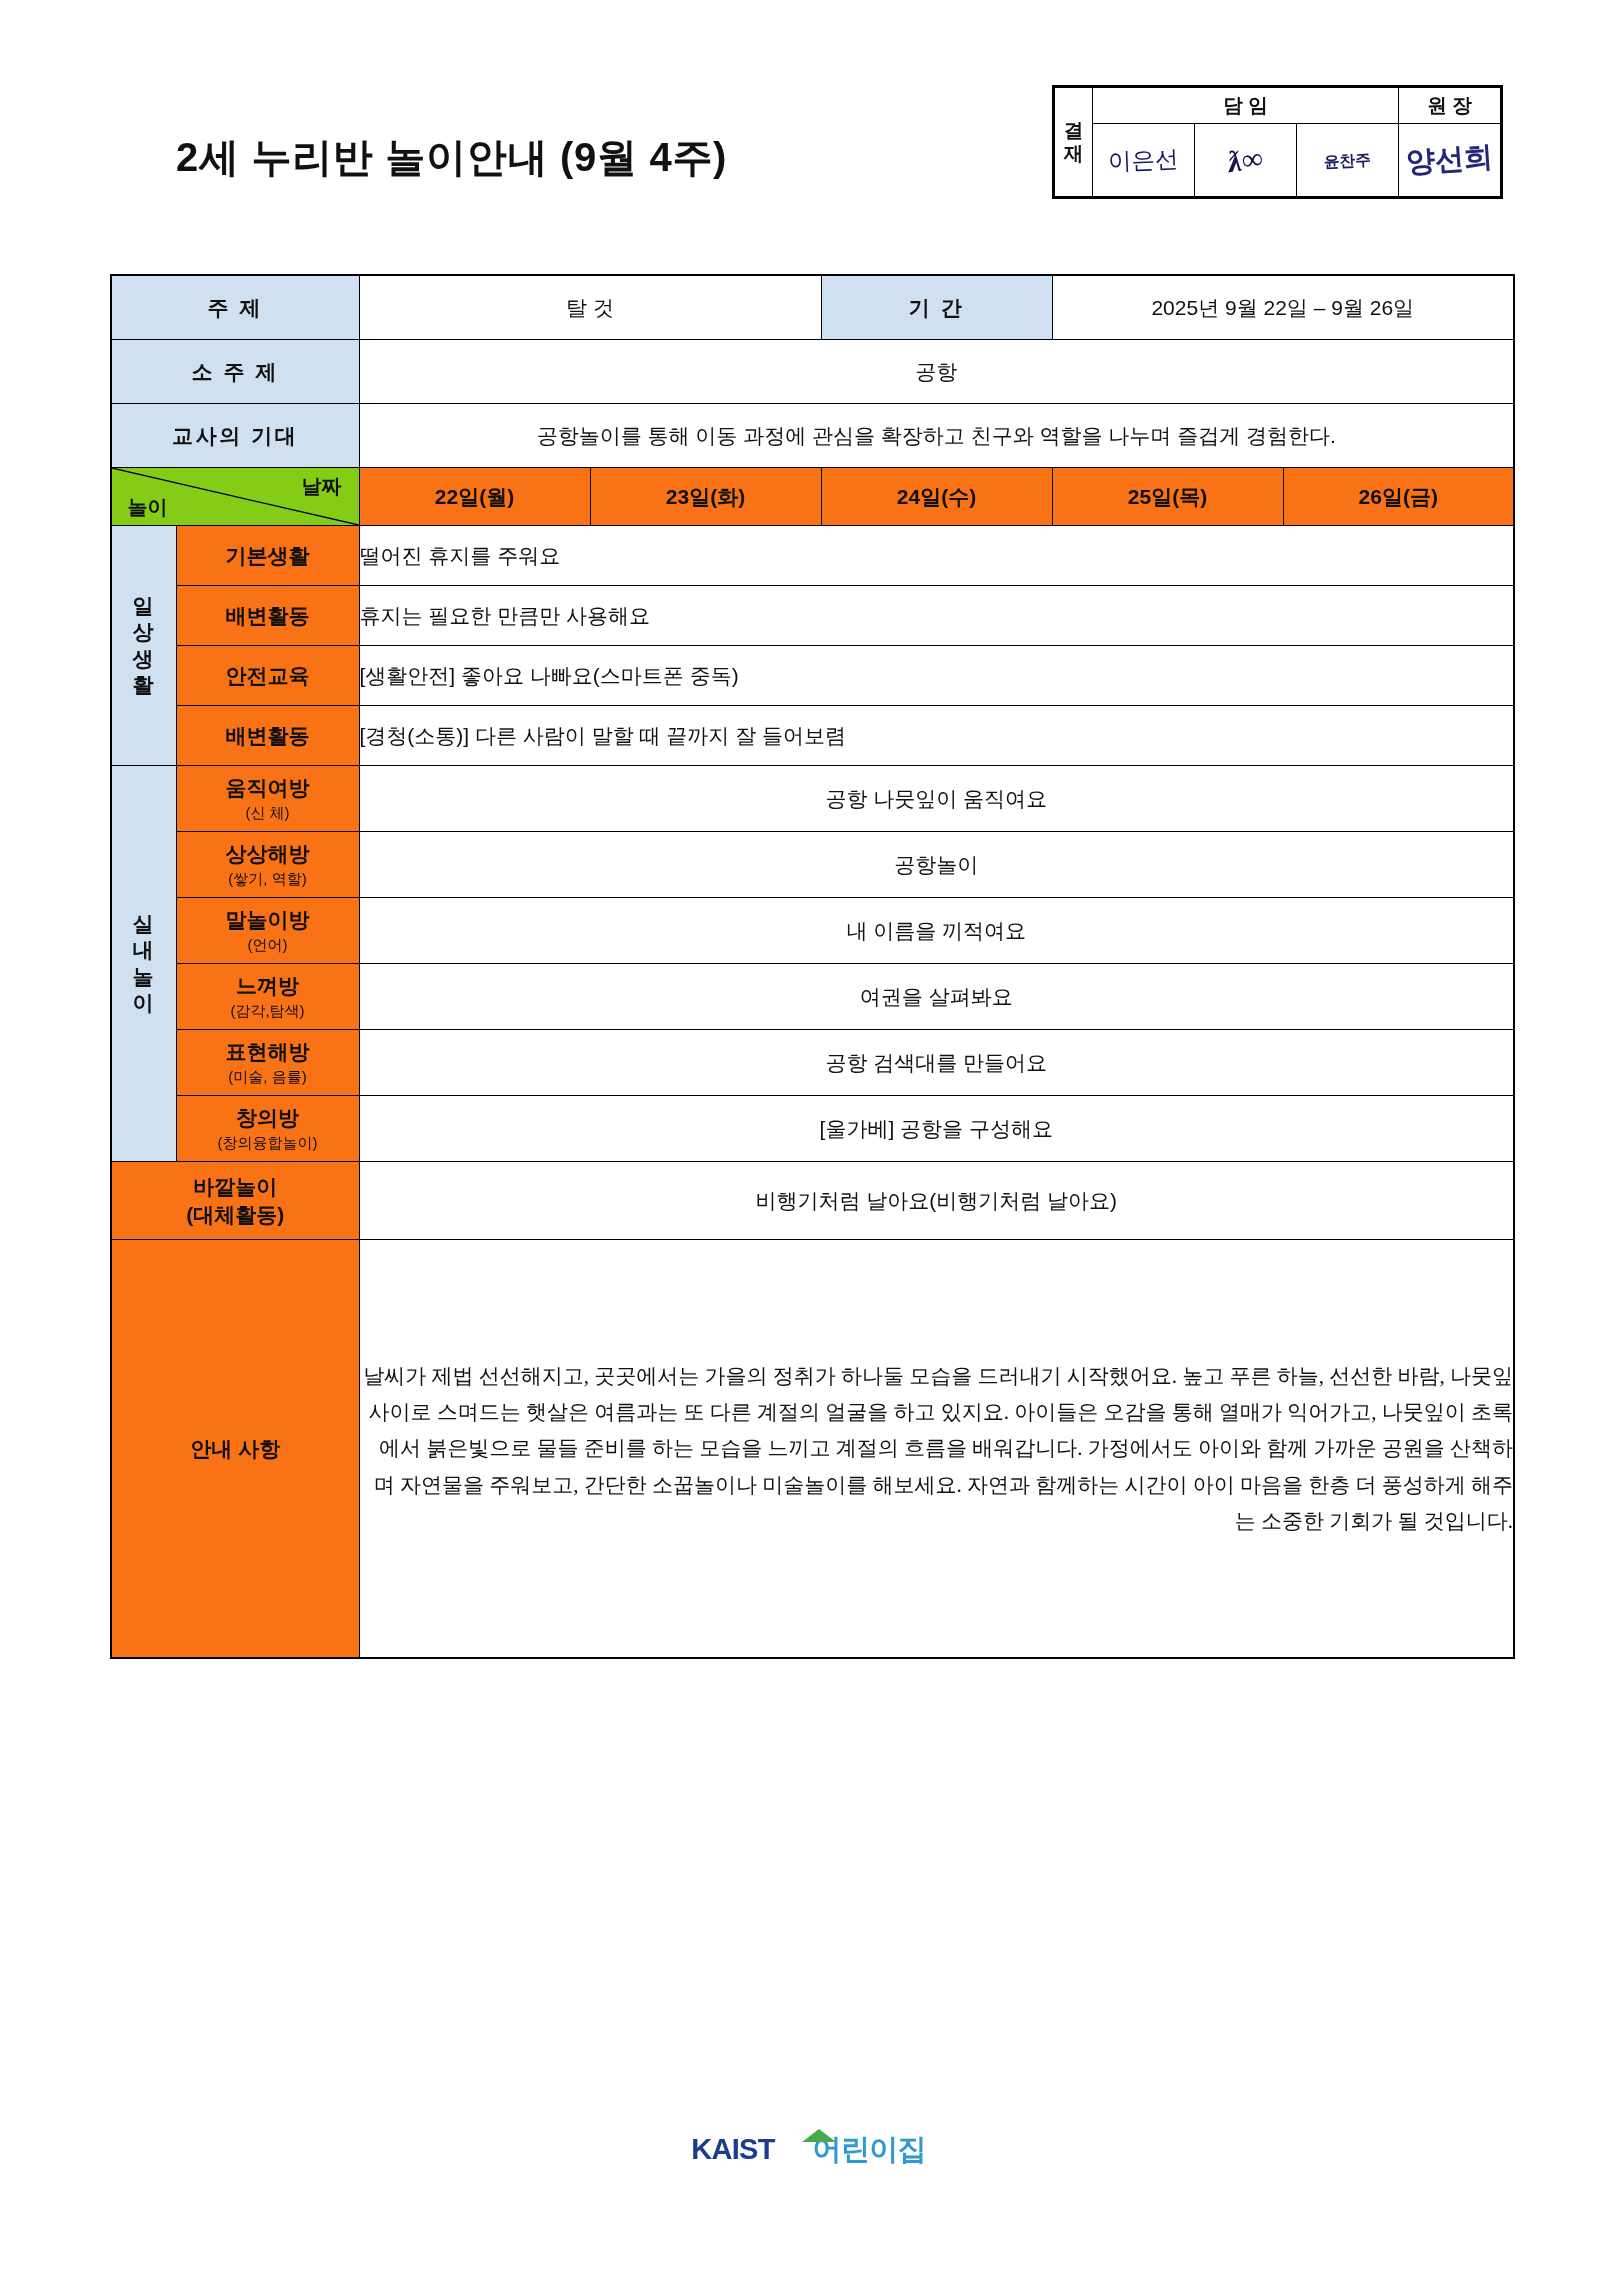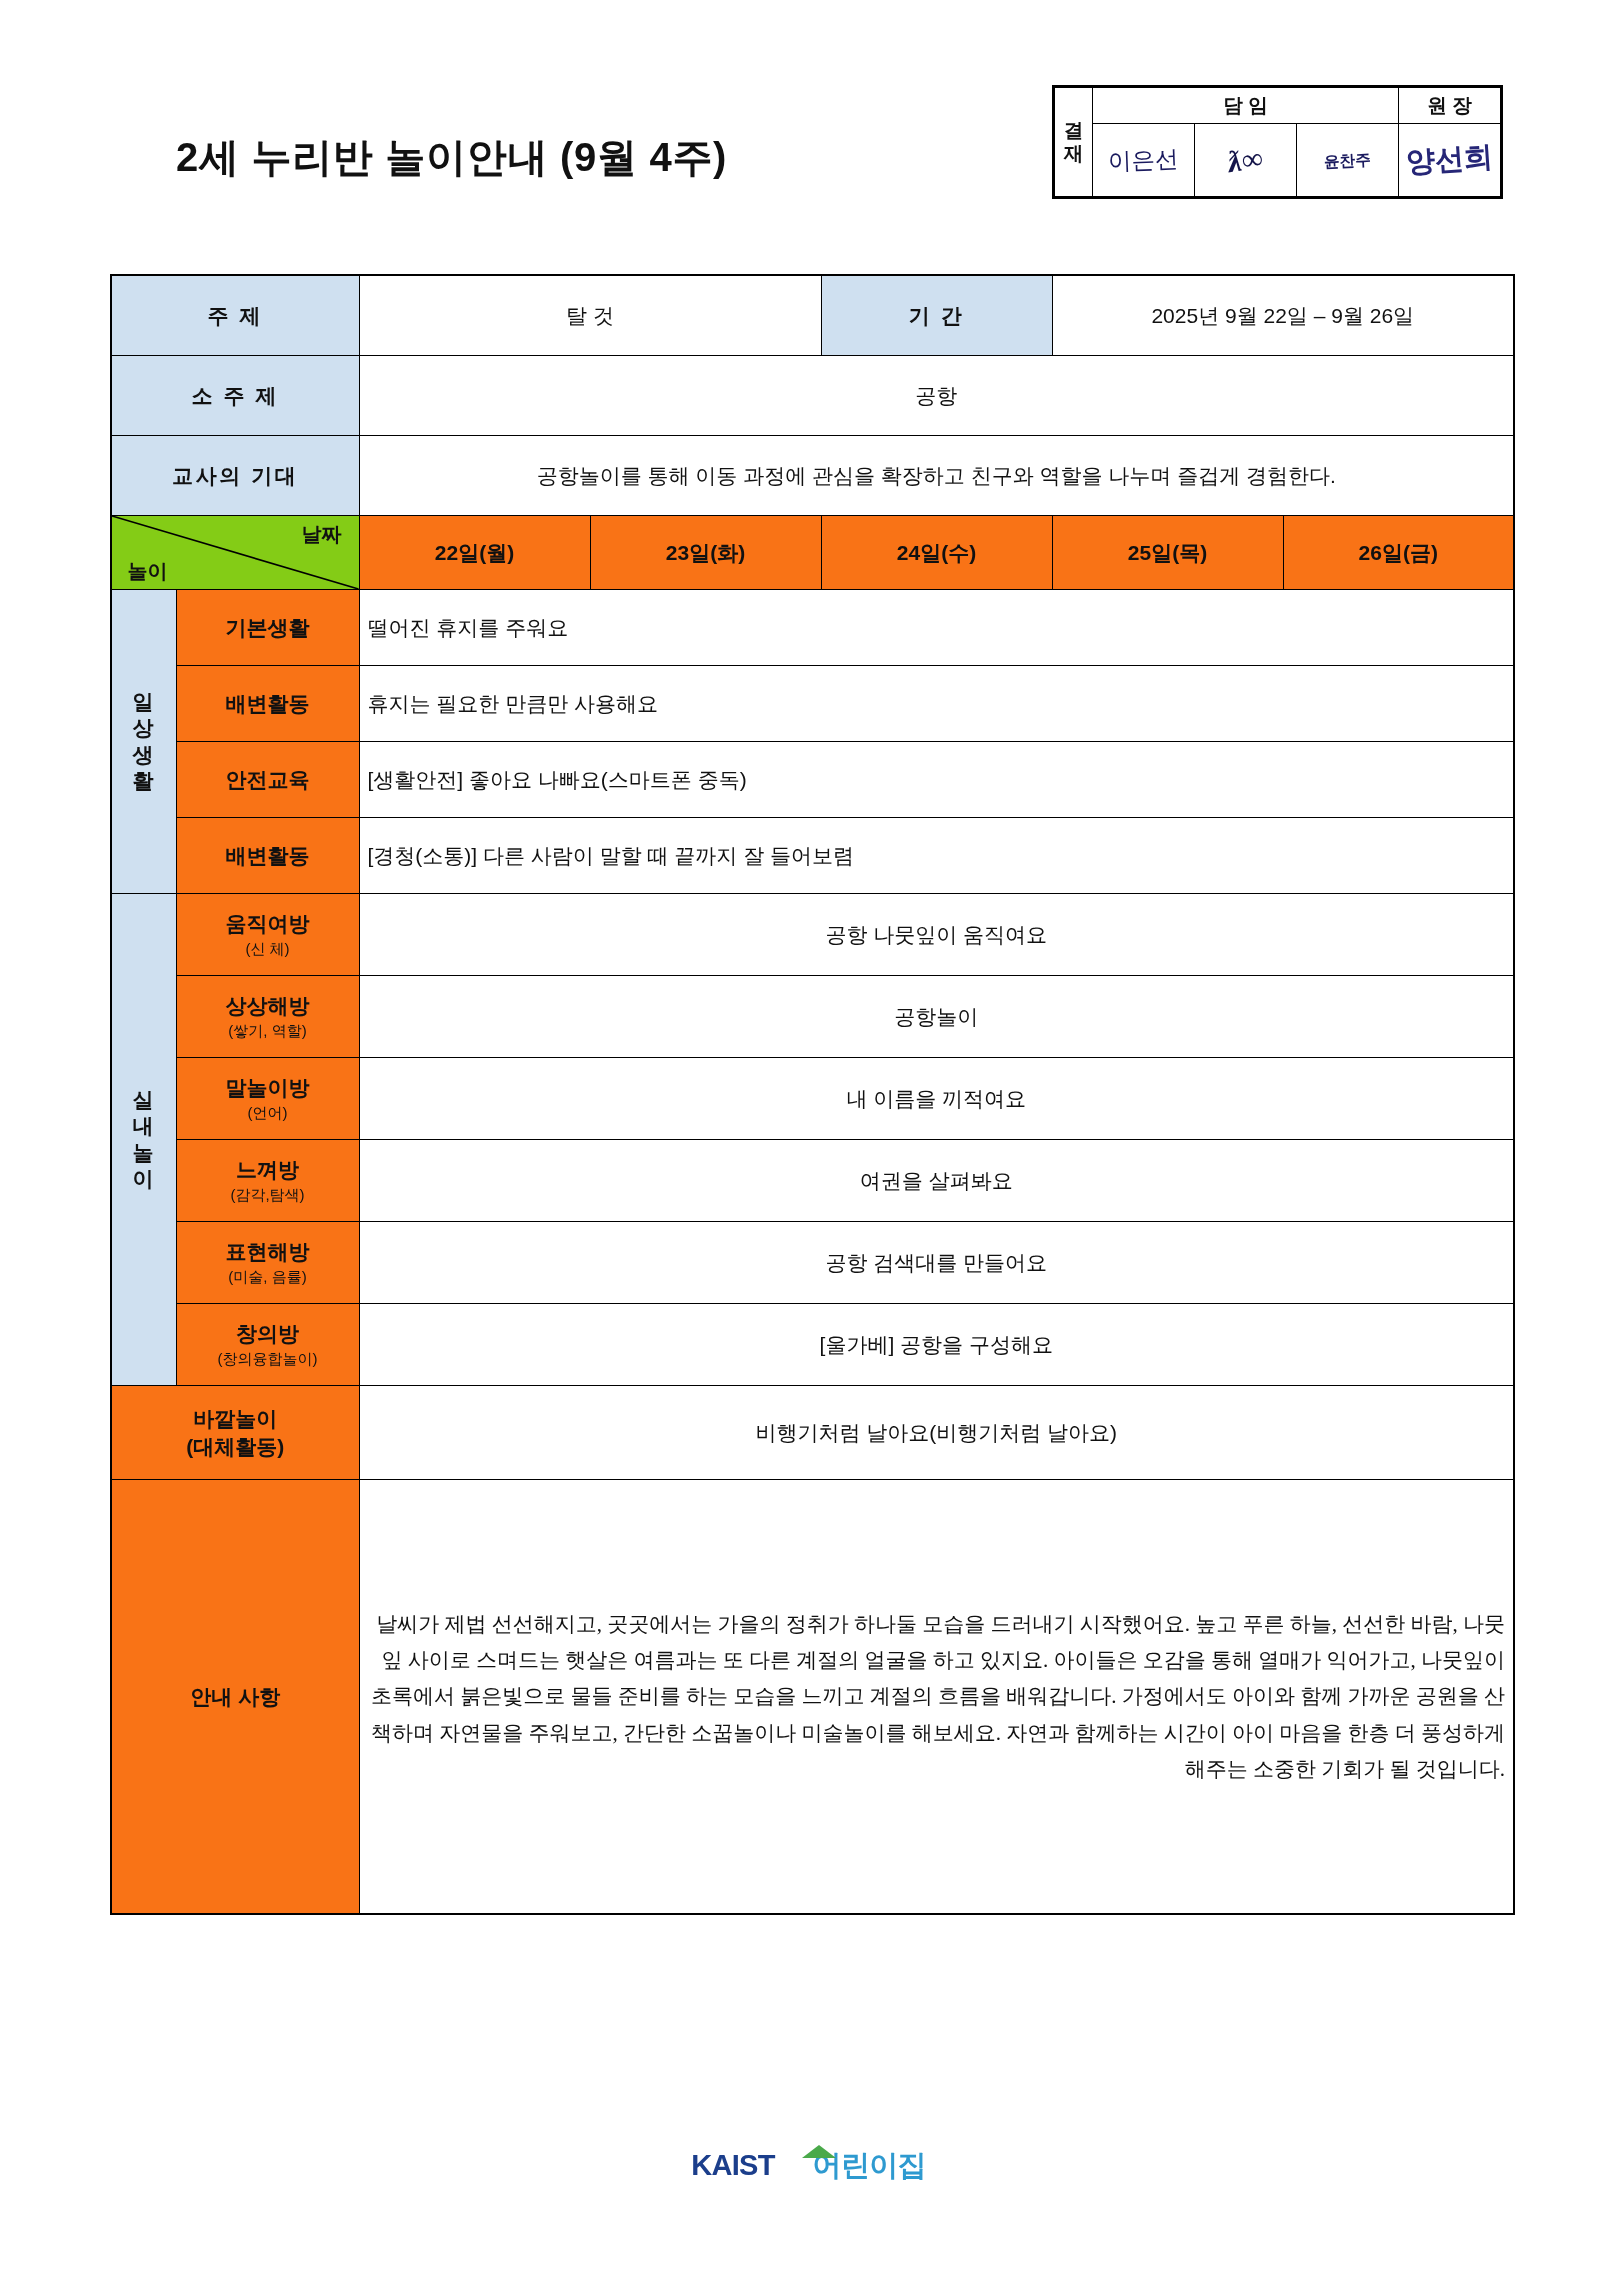--- a/index.html
+++ b/index.html
@@ -112,21 +112,21 @@
     width: 1401px;
   }
   table.plan {
     border-collapse: collapse;
     table-layout: fixed;
     width: 1401px;
     border: 2.6px solid #000;
   }
   table.plan td {
     border: 1.3px solid #000;
-    padding: 8px;
+    padding: 0;
     vertical-align: middle;
     font-size: 21px;
   }
   .hdr {
     background: #cfe0f0;
     text-align: center;
     font-weight: bold;
     font-size: 22px;
     letter-spacing: 2.6px;
   }
@@ -192,21 +192,21 @@
     font-size: 21.5px;
     line-height: 1.72;
     font-family: Liberation Serif, serif;
   }
   .note-cell p { margin: 0; }
 
   
   .footer {
     position: absolute;
     left: 0;
-    bottom: 98px;
+    bottom: 114px;
     width: 100%;
     text-align: center;
   }
   .logo {
     display: inline-block;
     font-size: 29px;
     font-weight: bold;
     letter-spacing: -0.7px;
   }
   .logo .kaist {

